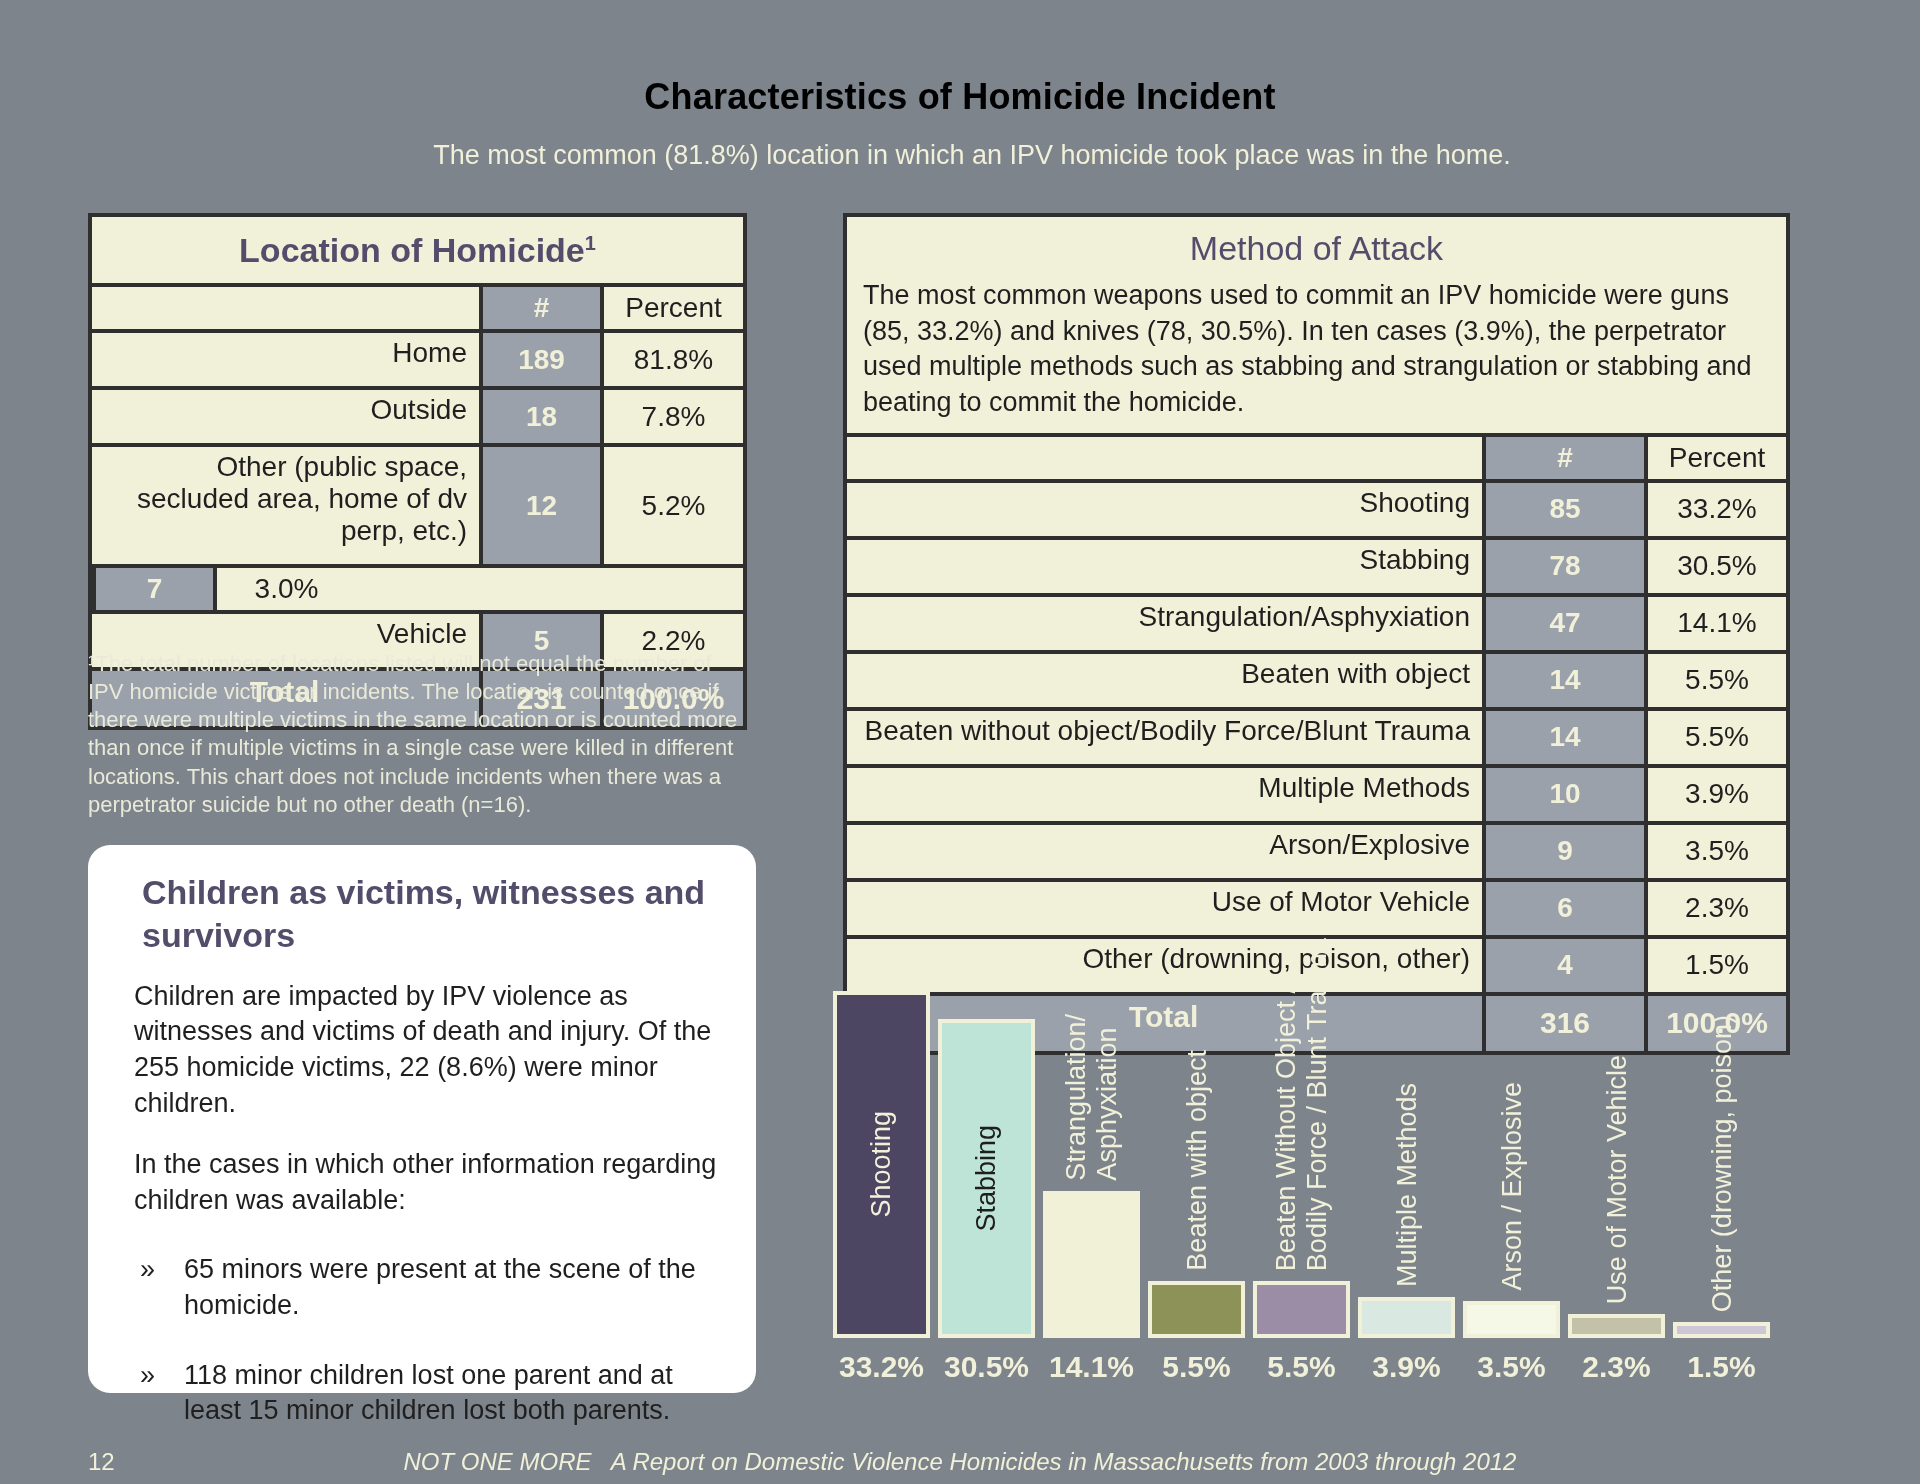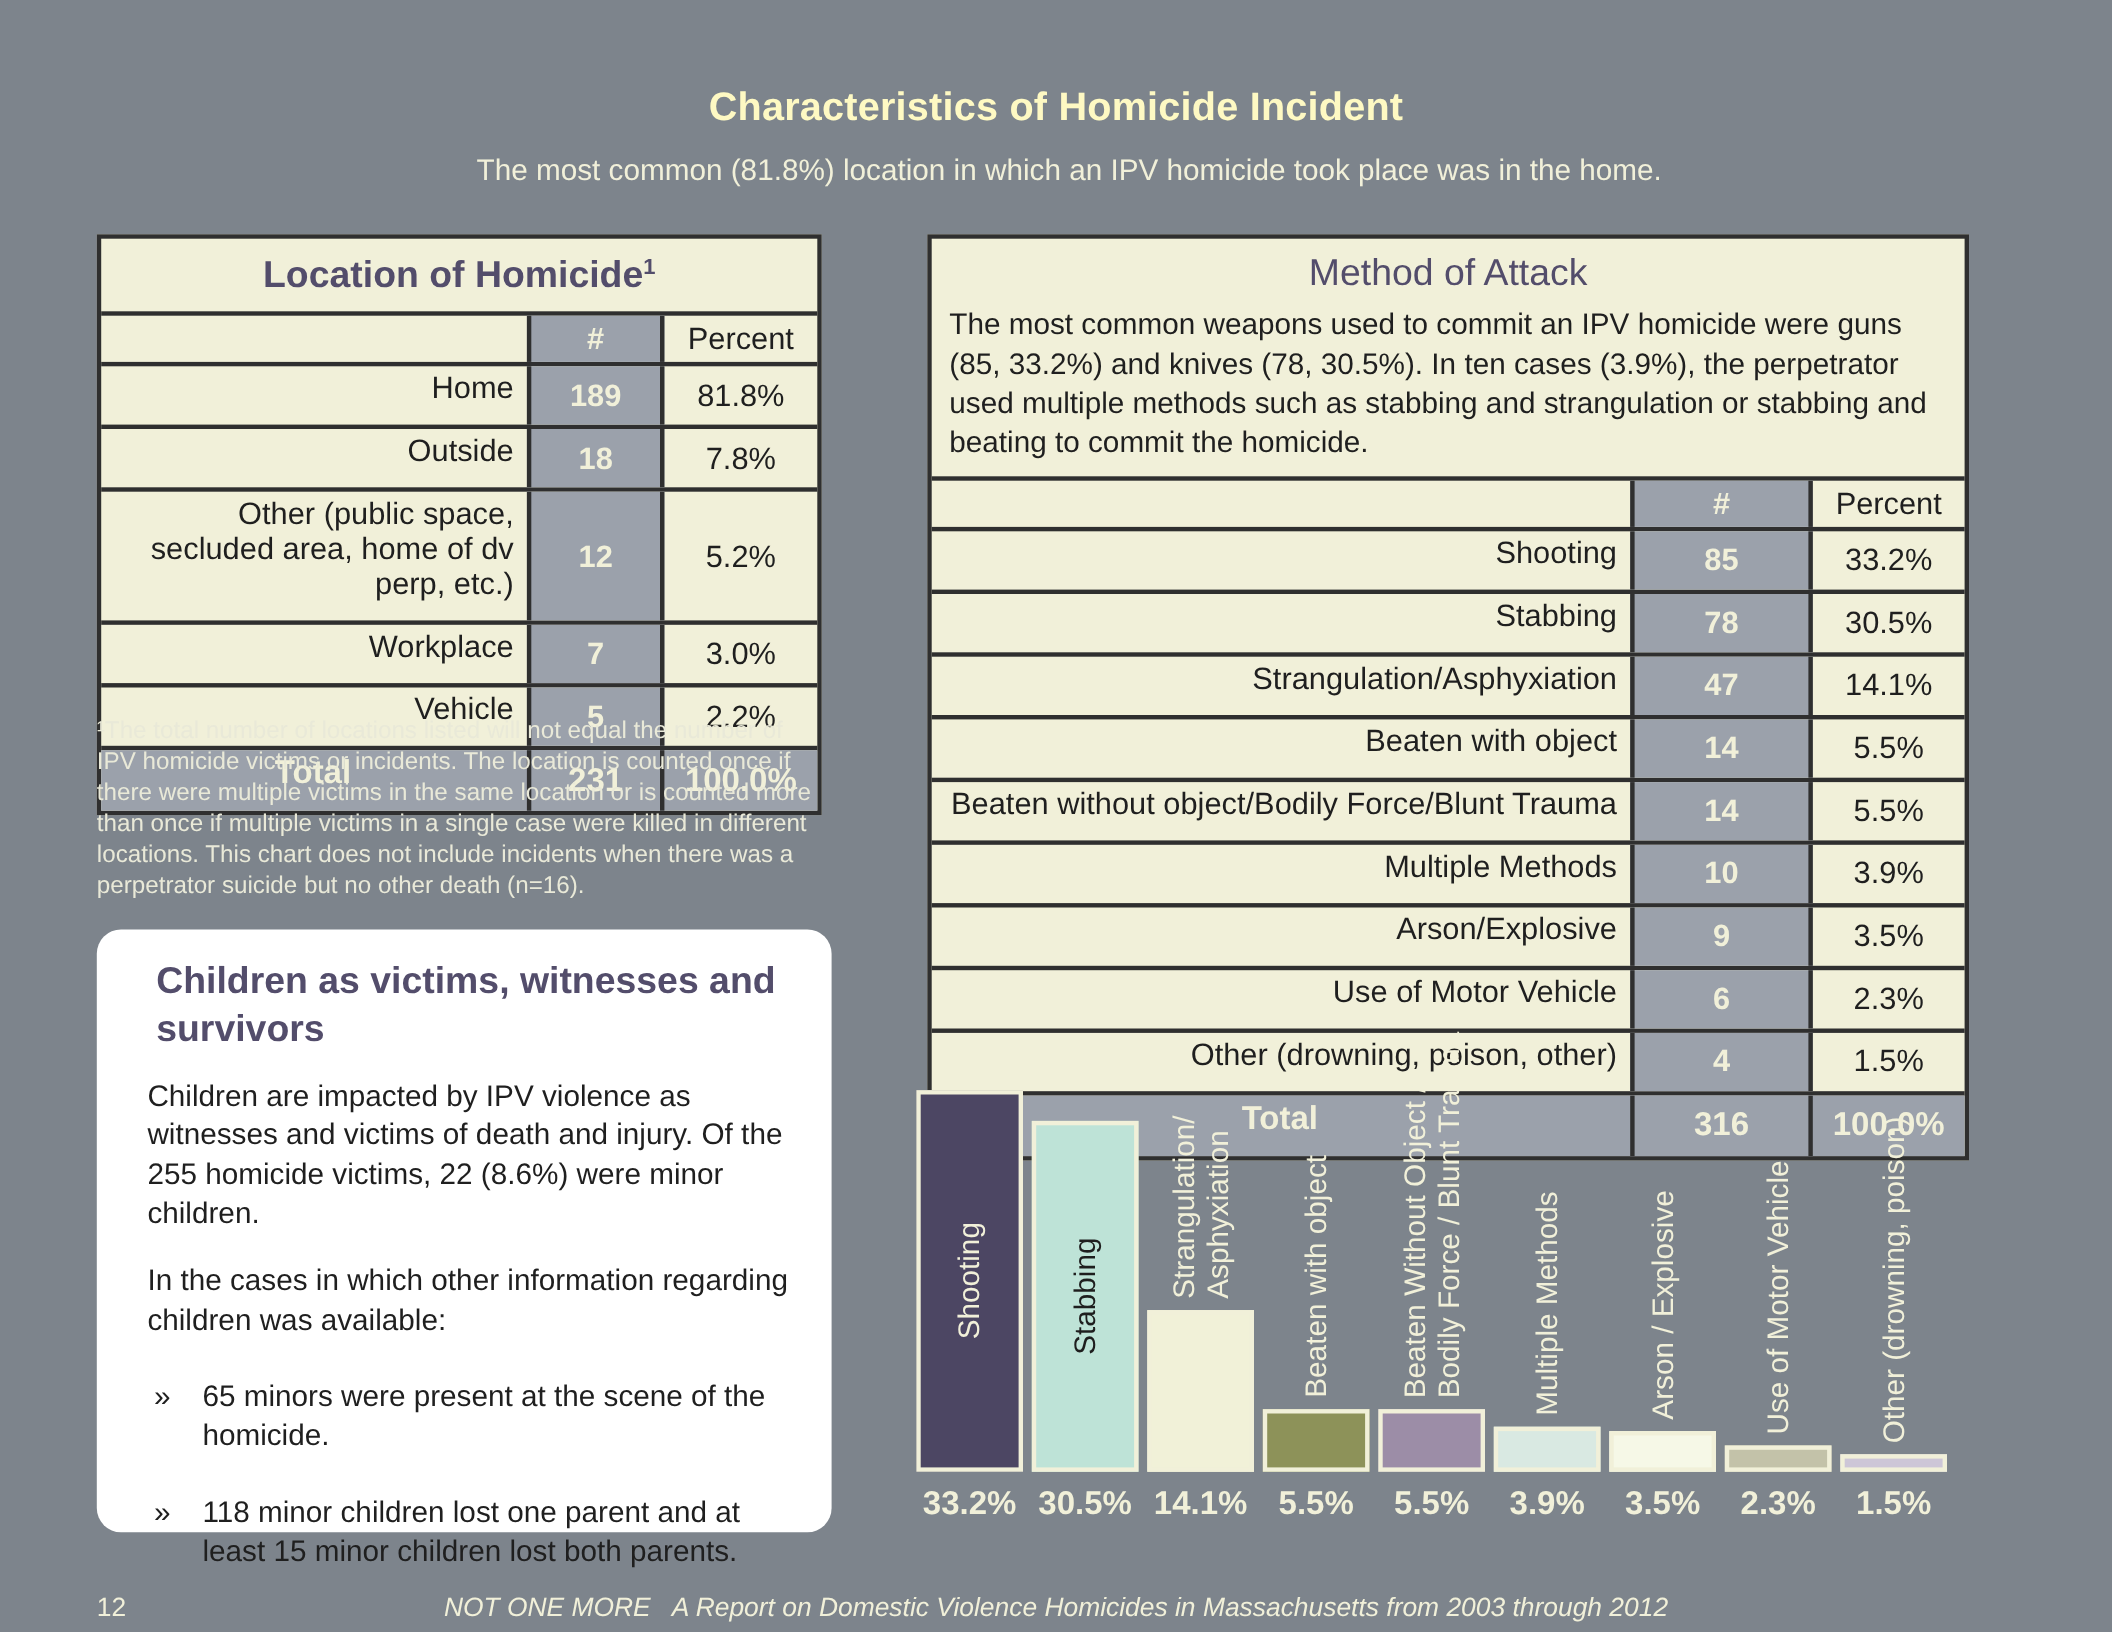--- a/index.html
+++ b/index.html
@@ -8,21 +8,21 @@
     width: 1920px;
     height: 1484px;
     background: #7d848c;
     font-family: "Liberation Sans", sans-serif;
     overflow: hidden;
   }
   
   .page-title {
     position: absolute; top: 76px; left: 0; width: 100%;
     margin: 0; text-align: center;
-    font-size: 36px; font-weight: bold; color: #fef9c3;
+    font-size: 36px; font-weight: bold; color: #000000;
     letter-spacing: 0.2px;
   }
   .page-subtitle {
     position: absolute; top: 140px; left: 12px; width: 100%;
     text-align: center; font-size: 27px; color: #f1f0d9;
   }
   
   .tbl {
     position: absolute;
     background: #f1f0d9;
@@ -138,21 +138,20 @@
       <div class="c lbl">Outside</div>
       <div class="c num">18</div>
       <div class="c pct">7.8%</div>
     </div>
     <div class="trow">
       <div class="c lbl" style="text-align:right;">Other (public space, secluded area, home of dv perp, etc.)</div>
       <div class="c num">12</div>
       <div class="c pct">5.2%</div>
     </div>
     <div class="trow">
-      <div class="c lbl">Workplace</div>
       <div class="c num">7</div>
       <div class="c pct">3.0%</div>
     </div>
     <div class="trow">
       <div class="c lbl">Vehicle</div>
       <div class="c num">5</div>
       <div class="c pct">2.2%</div>
     </div>
     <div class="trow total">
       <div class="c lbl">Total</div>

